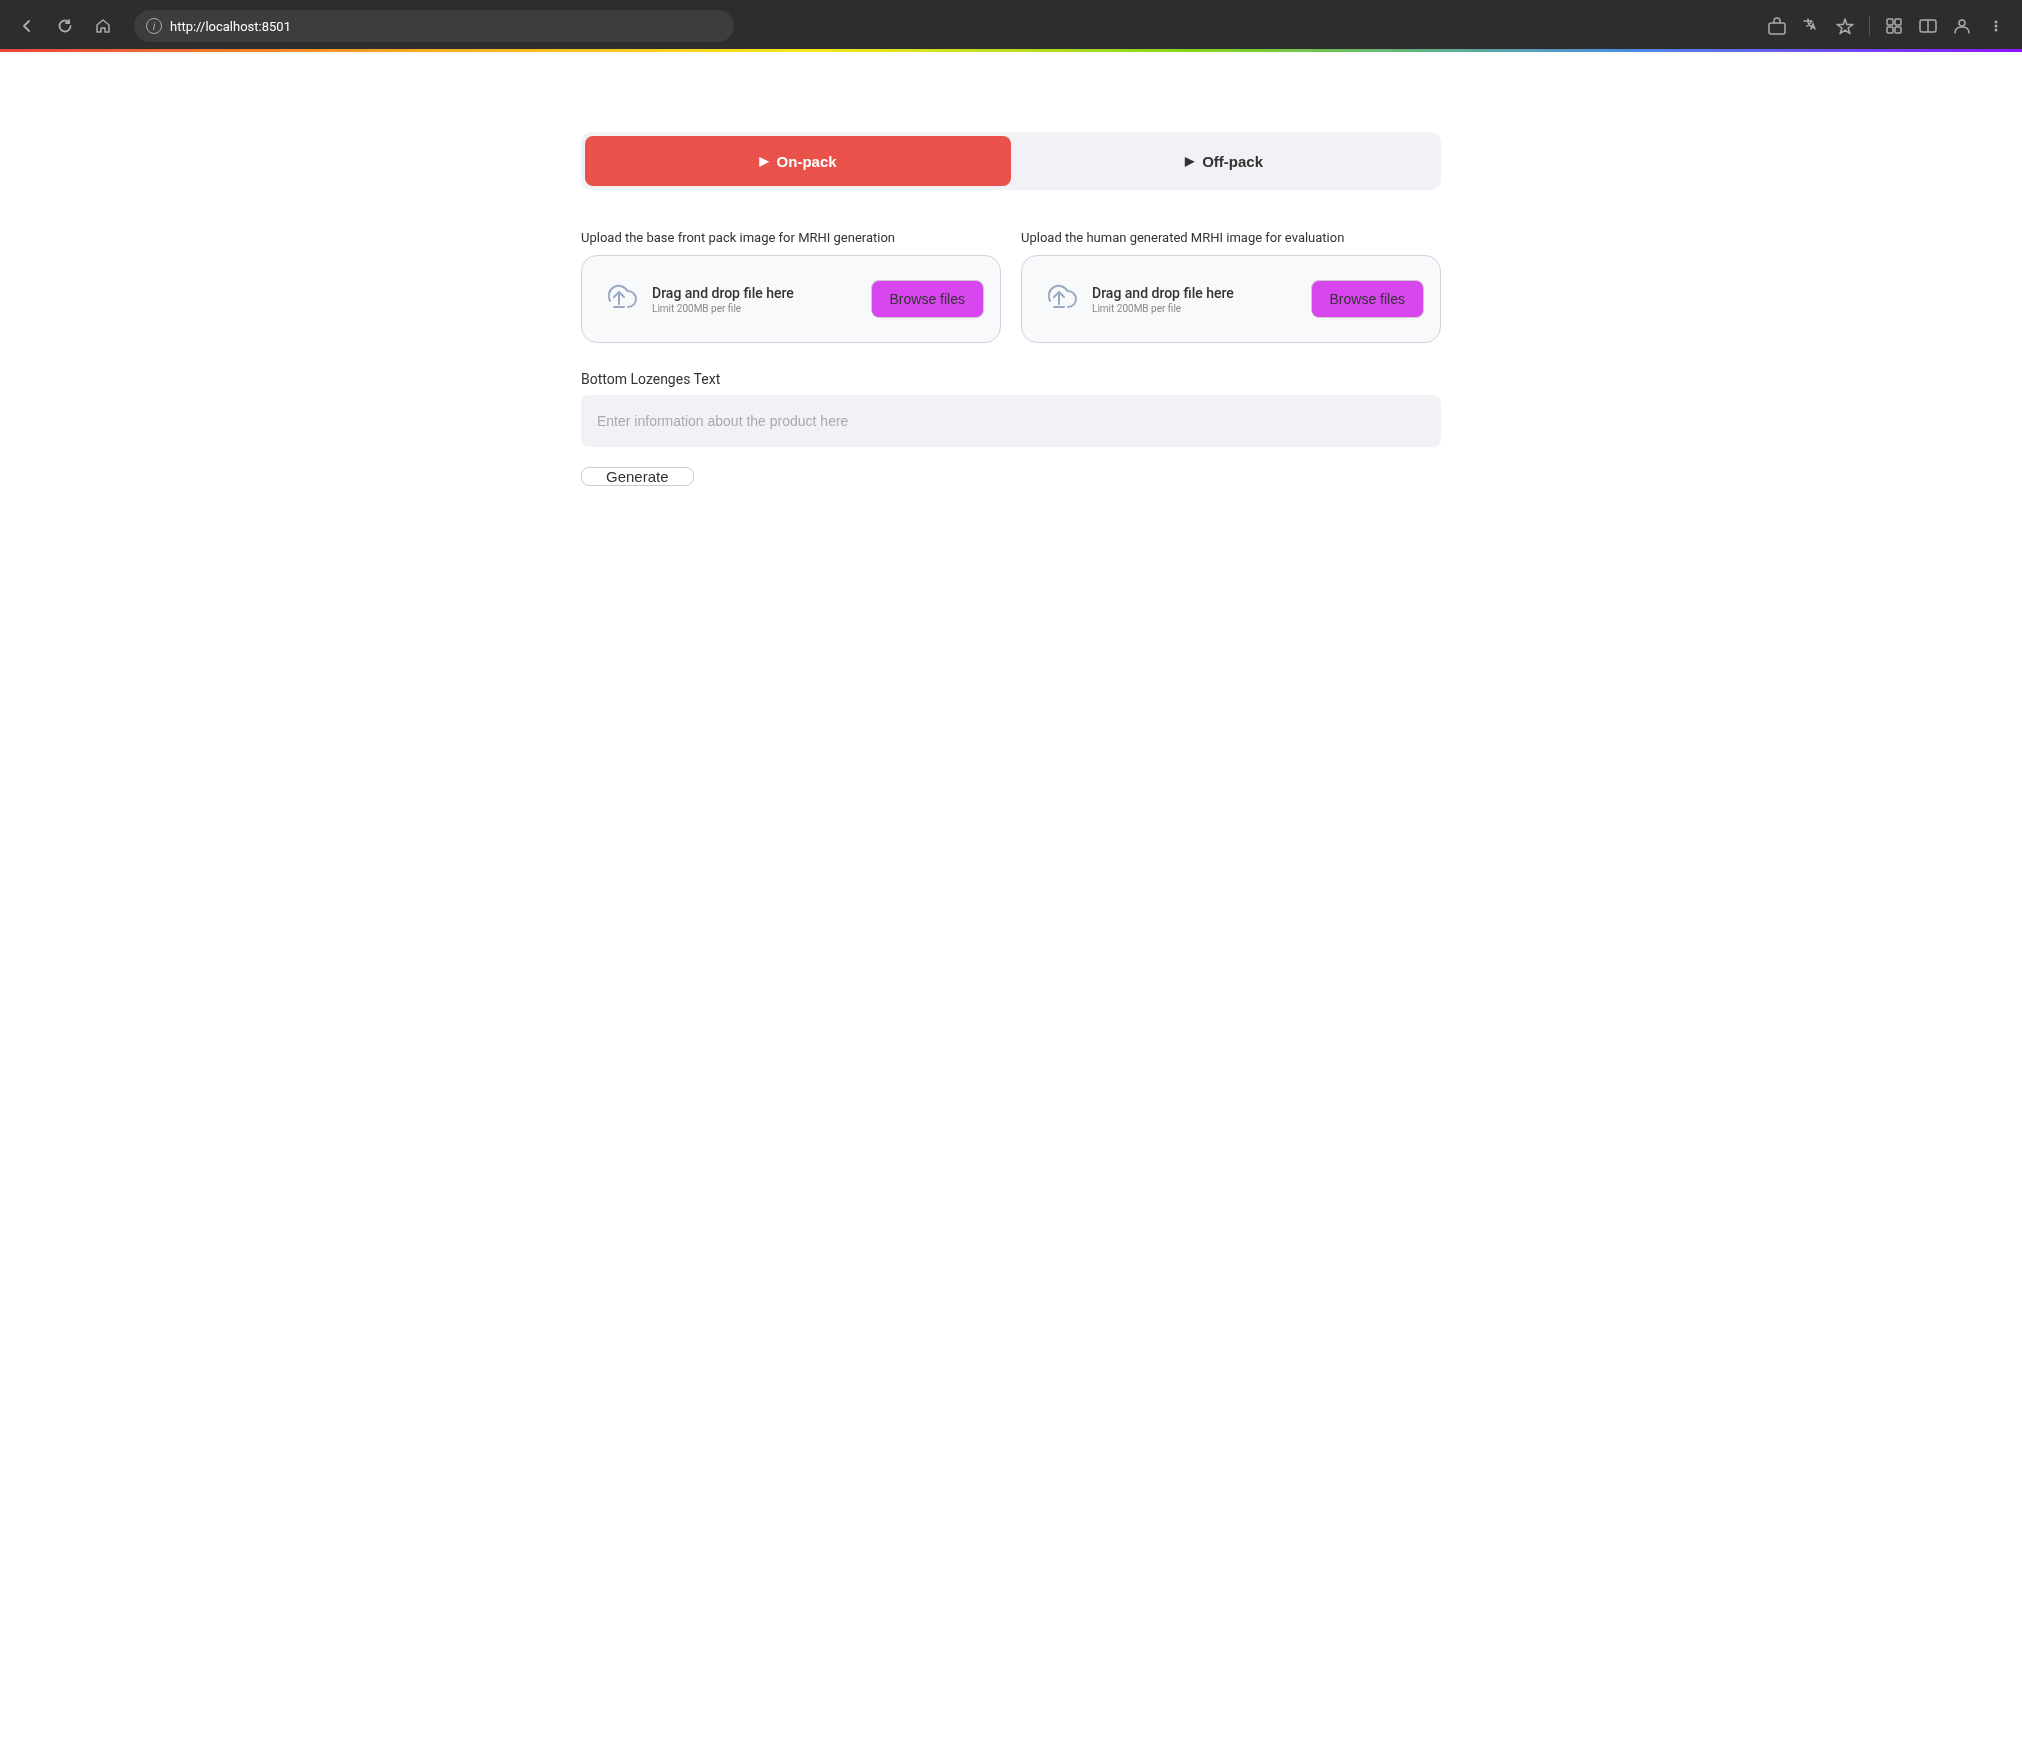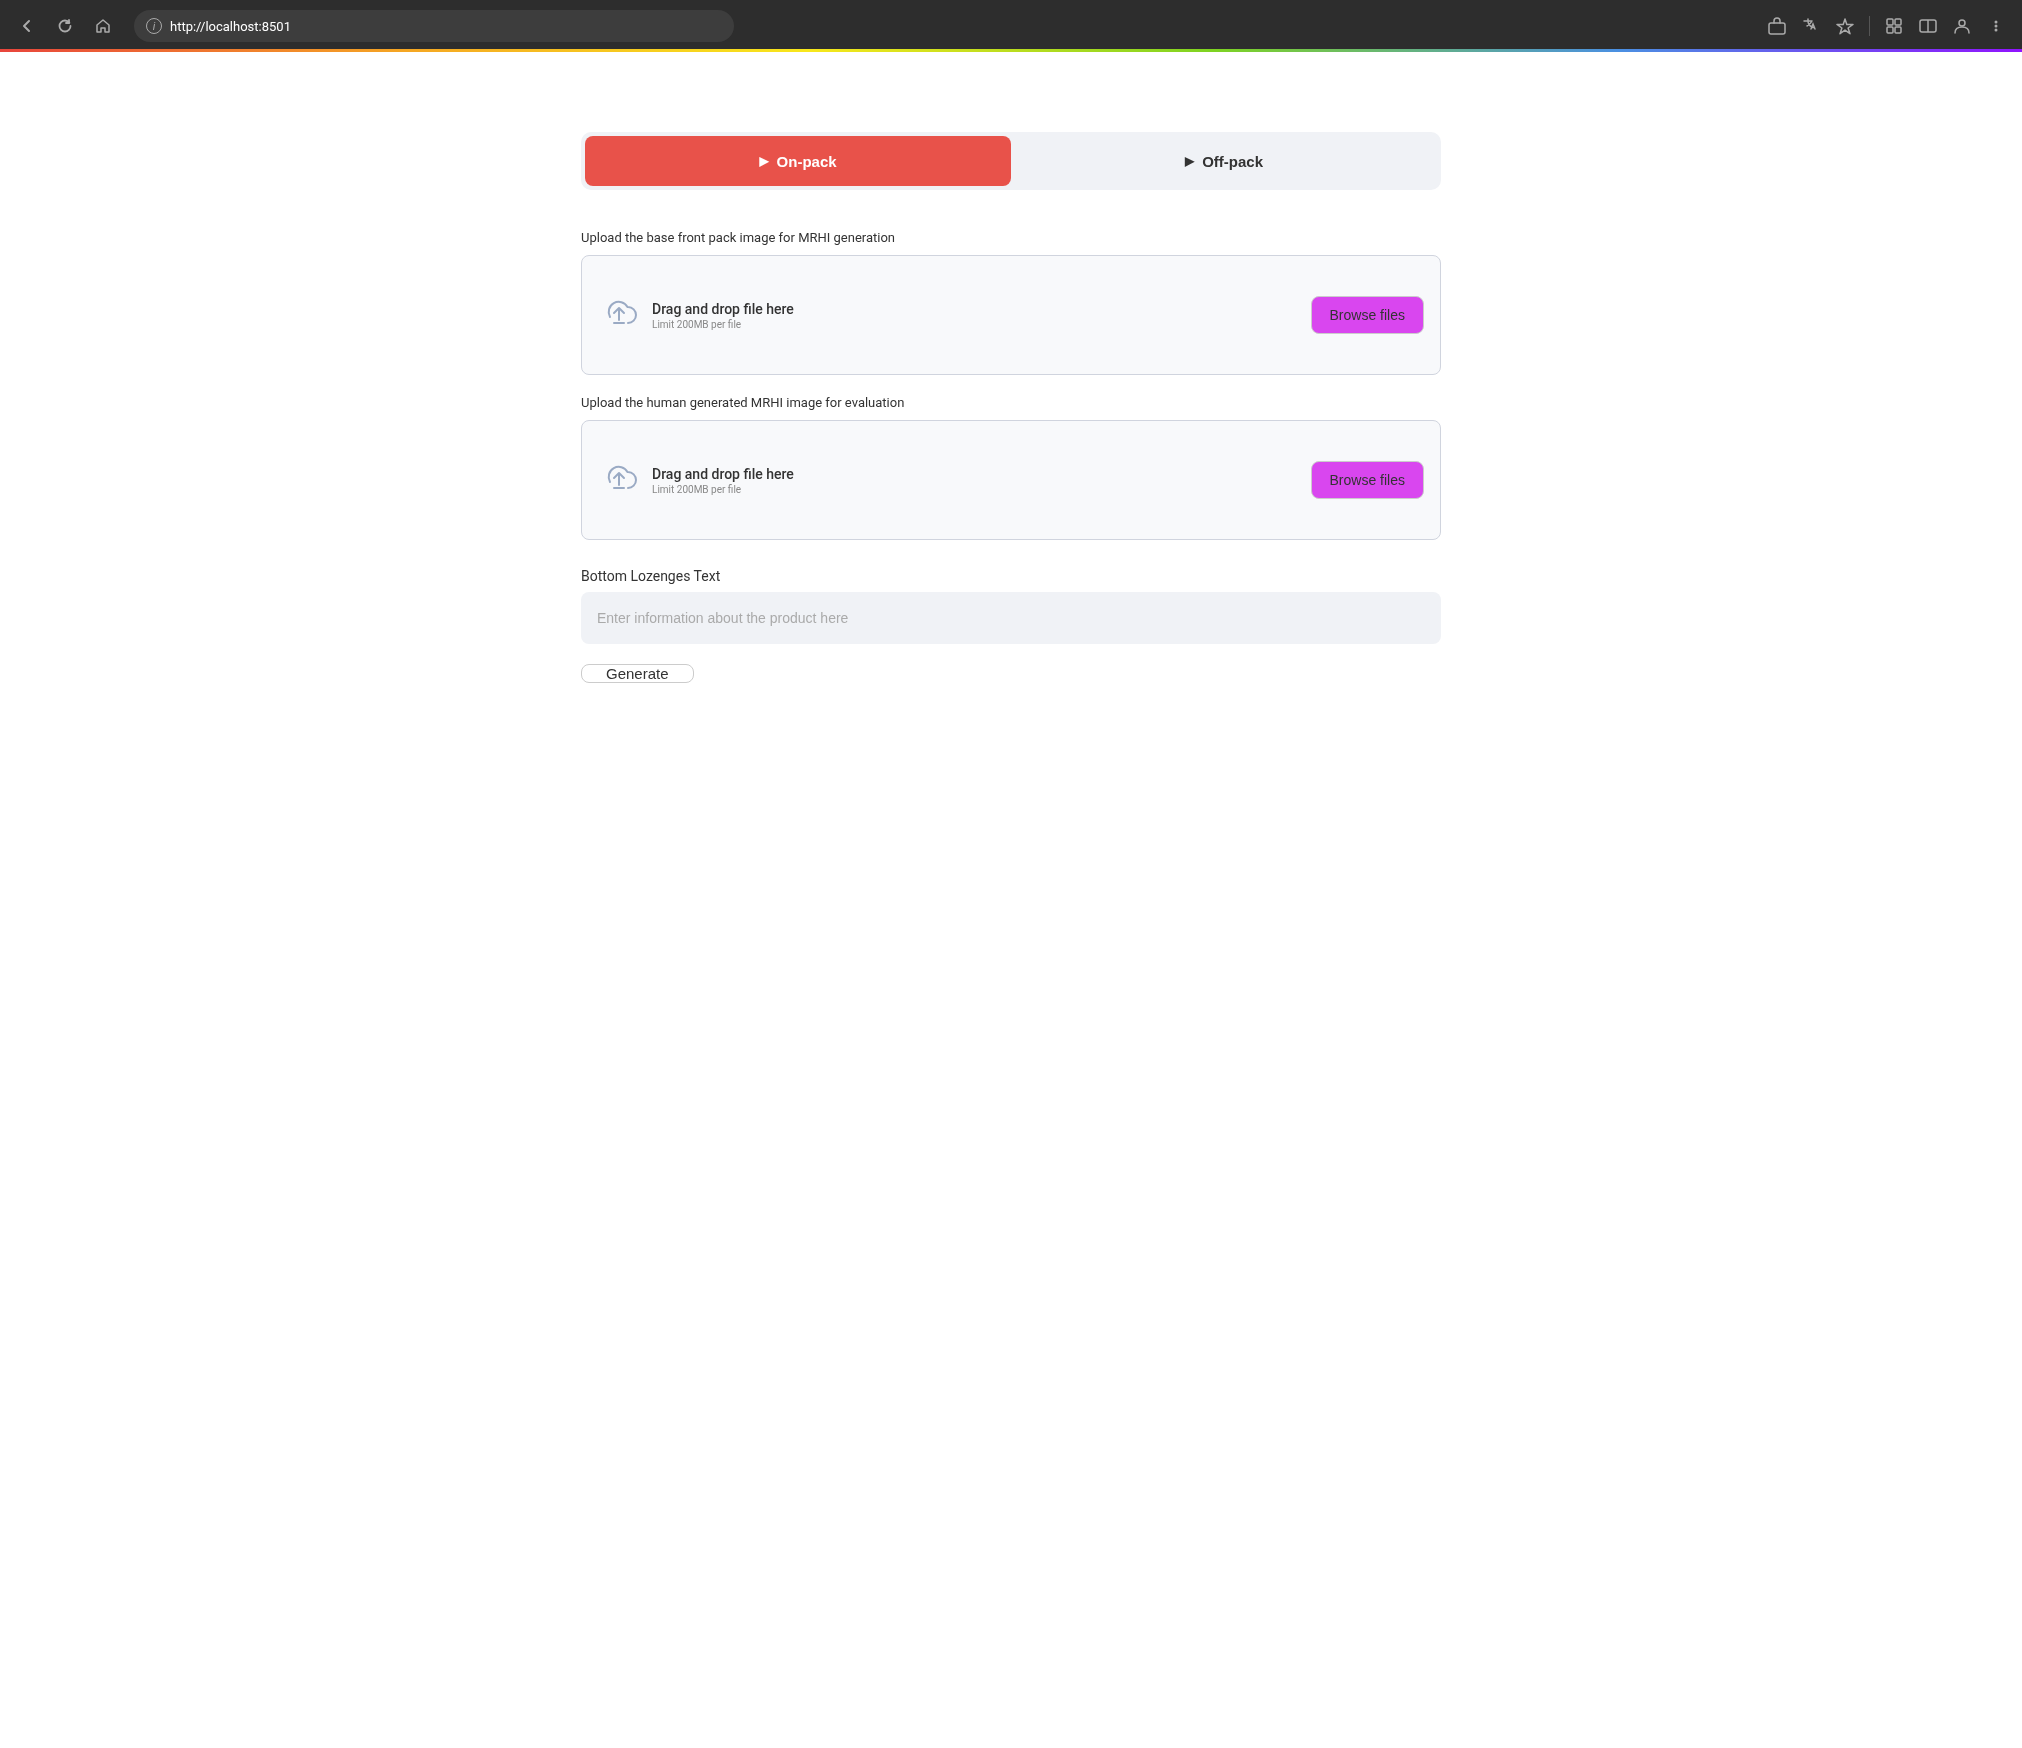--- a/index.html
+++ b/index.html
@@ -157,38 +157,37 @@
       font-weight: 700;
       color: #1a1a2e;
       margin-bottom: 30px;
     }
 
     
     .upload-row {
       display: flex;
       gap: 20px;
       margin-bottom: 28px;
-      flex-direction: column;
     }
 
     .upload-col {
       flex: 1;
     }
 
     .upload-label {
       font-size: 13px;
       color: #333;
       margin-bottom: 10px;
     }
 
     .upload-zone {
       border: 1.5px solid #d0d4de;
-      border-radius: 8px;
+      border-radius: 16px;
       background: #f8f9fb;
-      padding: 36px 16px;
+      padding: 20px 16px;
       display: flex;
       align-items: center;
       gap: 12px;
     }
 
     .cloud-icon-wrap {
       flex-shrink: 0;
     }
 
     .cloud-icon-wrap svg {

